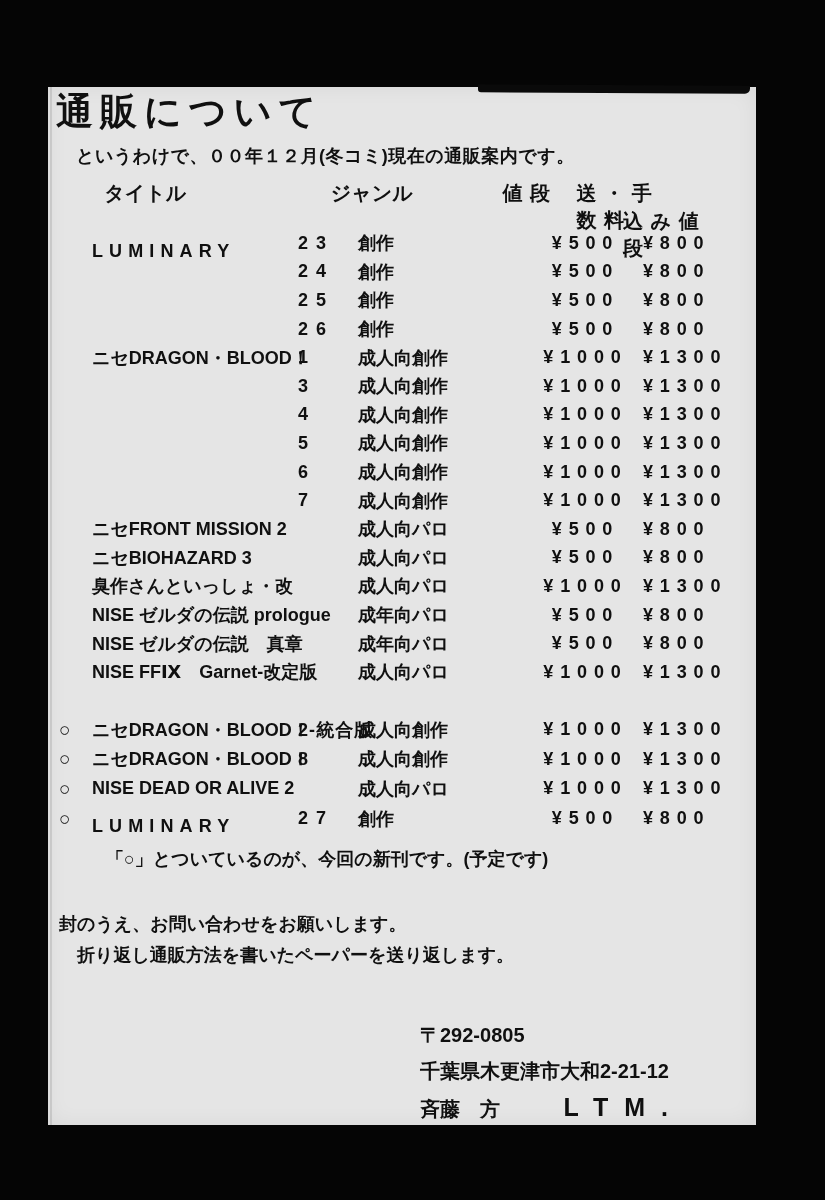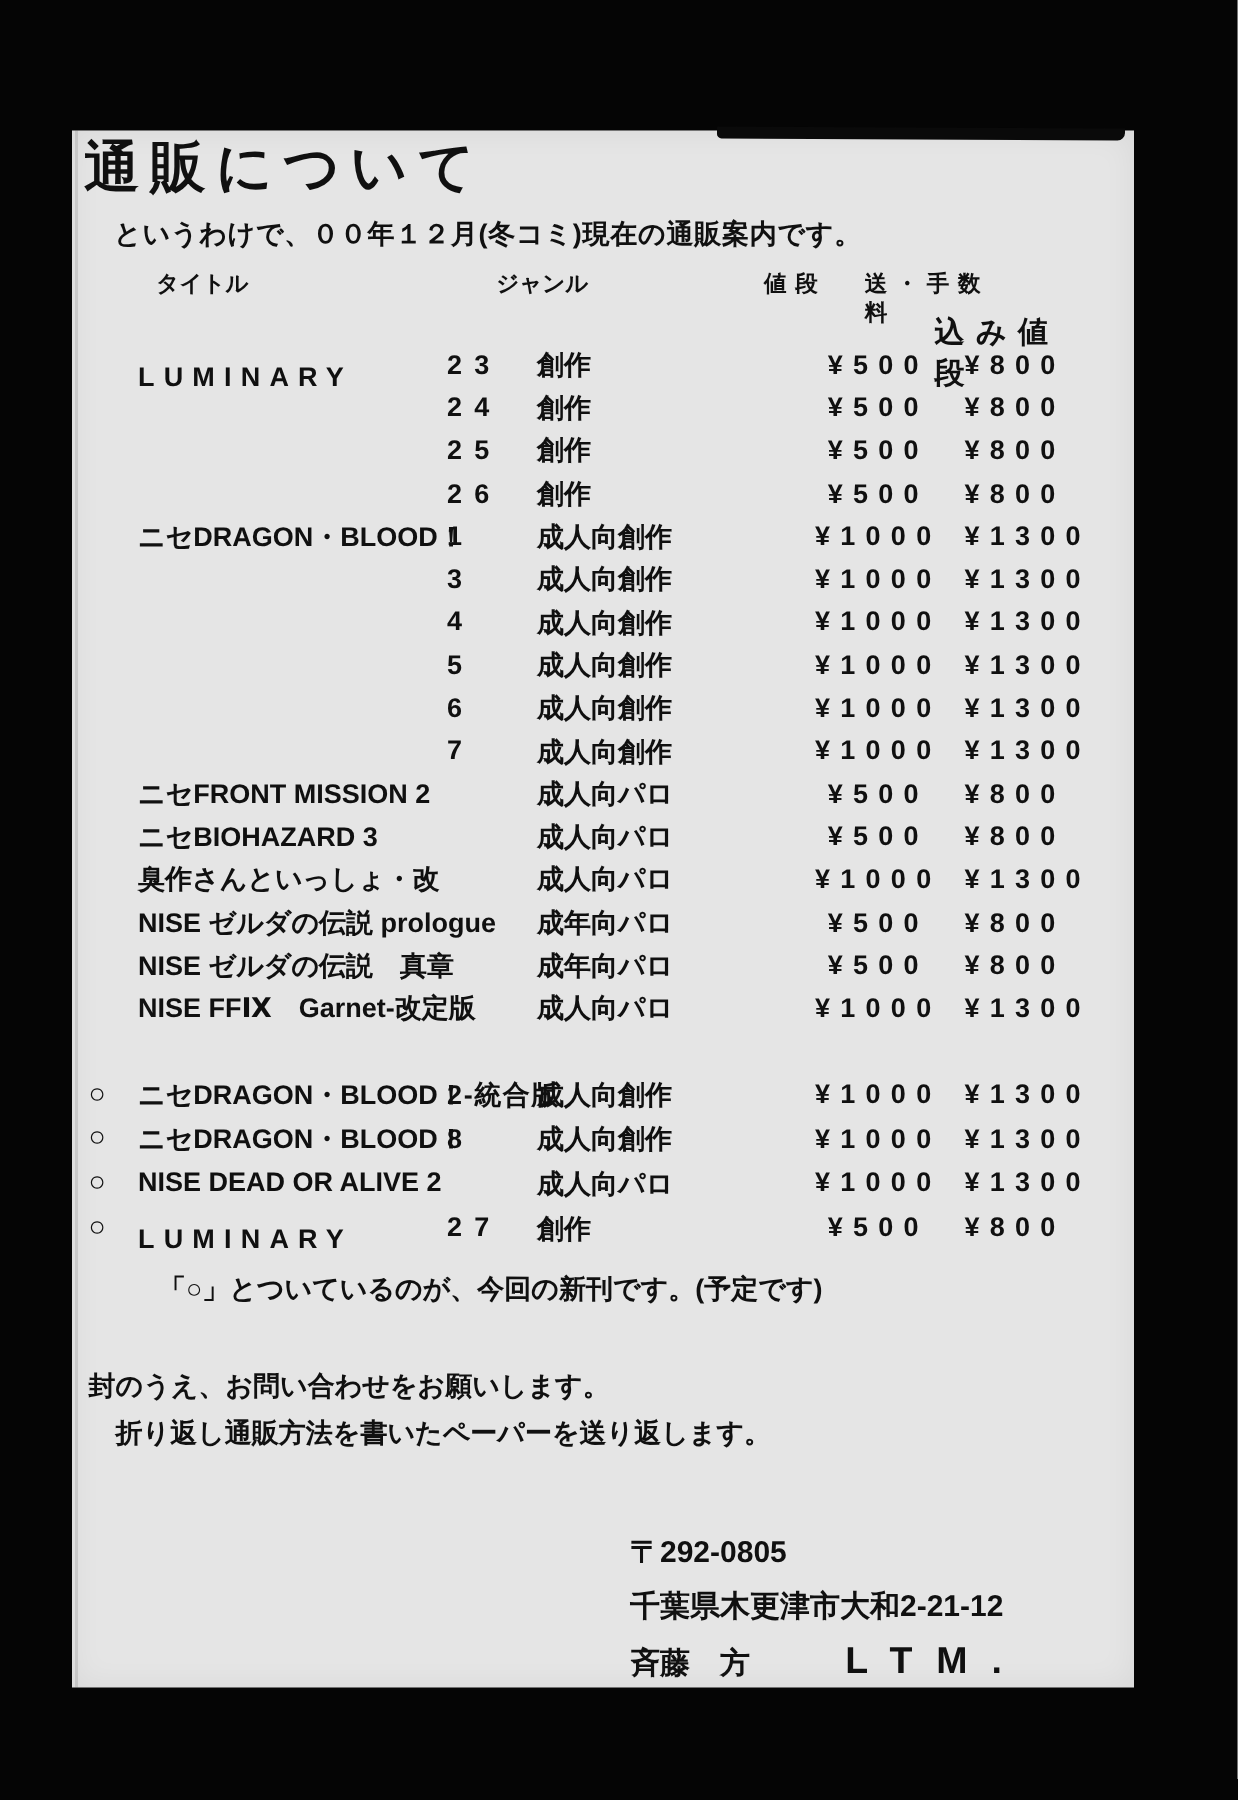--- a/index.html
+++ b/index.html
@@ -35,21 +35,21 @@
     position:absolute; left:8px; top:0px;
     font-size:37px; font-weight:700;
     letter-spacing:7px; white-space:nowrap;
   }
   .intro {
     position:absolute; left:28px; top:57px;
     font-size:18px; font-weight:600;
     letter-spacing:0.5px; white-space:nowrap;
   }
   
-  .thead-line1 { position:absolute; left:0; top:93px; width:672px; display:flex; font-weight:700; font-size:15px; }
+  .thead-line1 { position:absolute; left:0; top:93px; width:672px; display:flex; font-weight:700; font-size:20px; }
   .thead-line2 { position:absolute; left:0; top:121px; width:776px; display:flex; font-weight:700; font-size:20px; }
   .rows  { position:absolute; left:0; top:142px; width:708px; }
   .rows2 { position:absolute; left:0; top:628px; width:708px; }
   .row { display:flex; align-items:center; height:28.6px; font-size:18px; font-weight:700; white-space:nowrap; }
   .rows2 .row { height:29.6px; }
   .c-circle { width:44px; padding-left:11px; font-size:19px; font-weight:400; }
   .c-title  { width:206px; }
   .c-num    { width:60px; letter-spacing:0.45em; }
   .c-num.tight { letter-spacing:0.06em; }
   .c-genre  { width:170px; text-align:left; }

